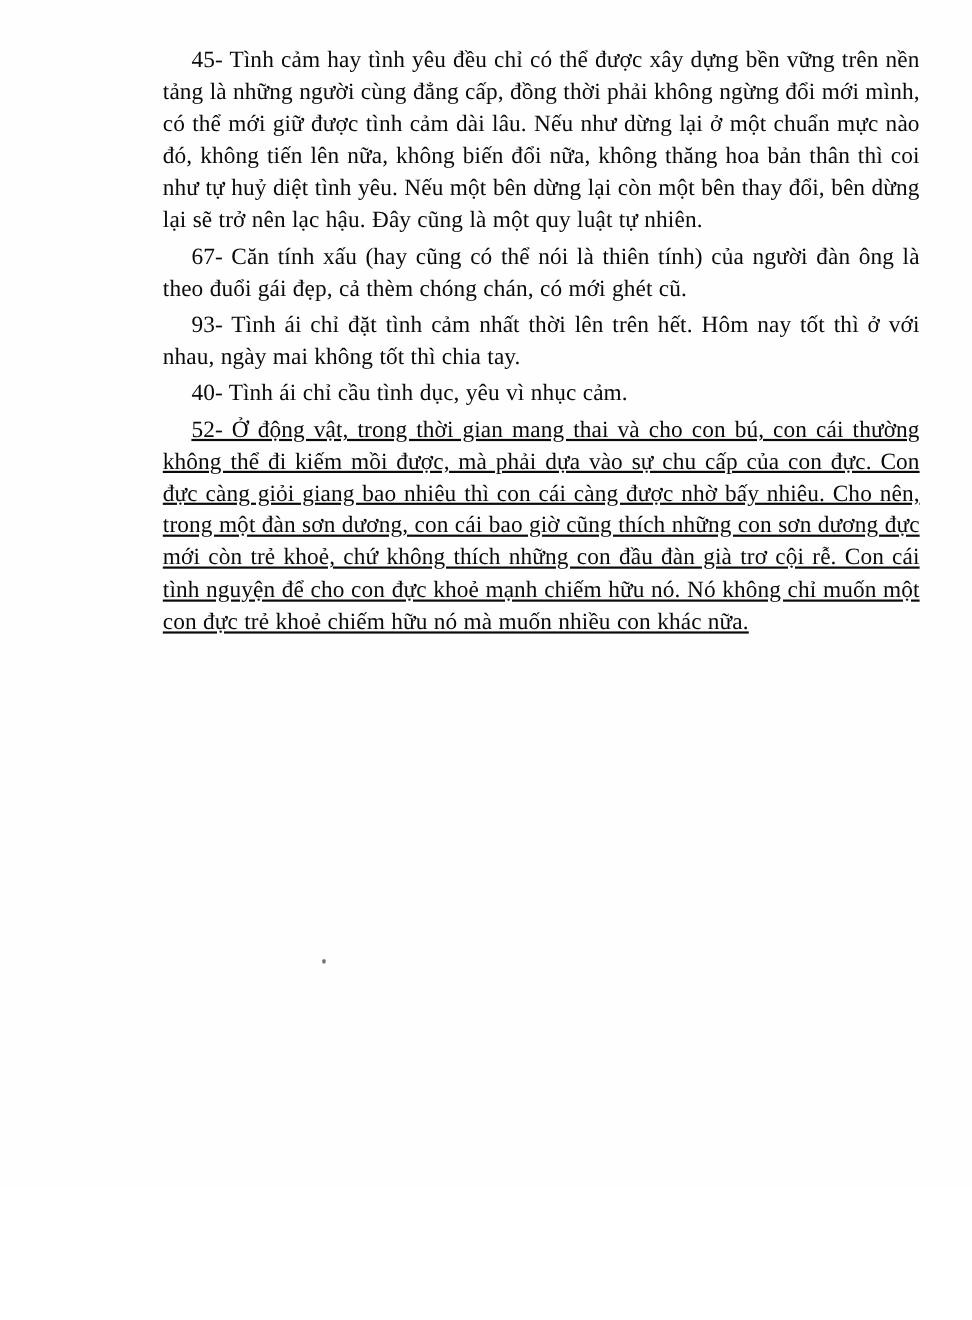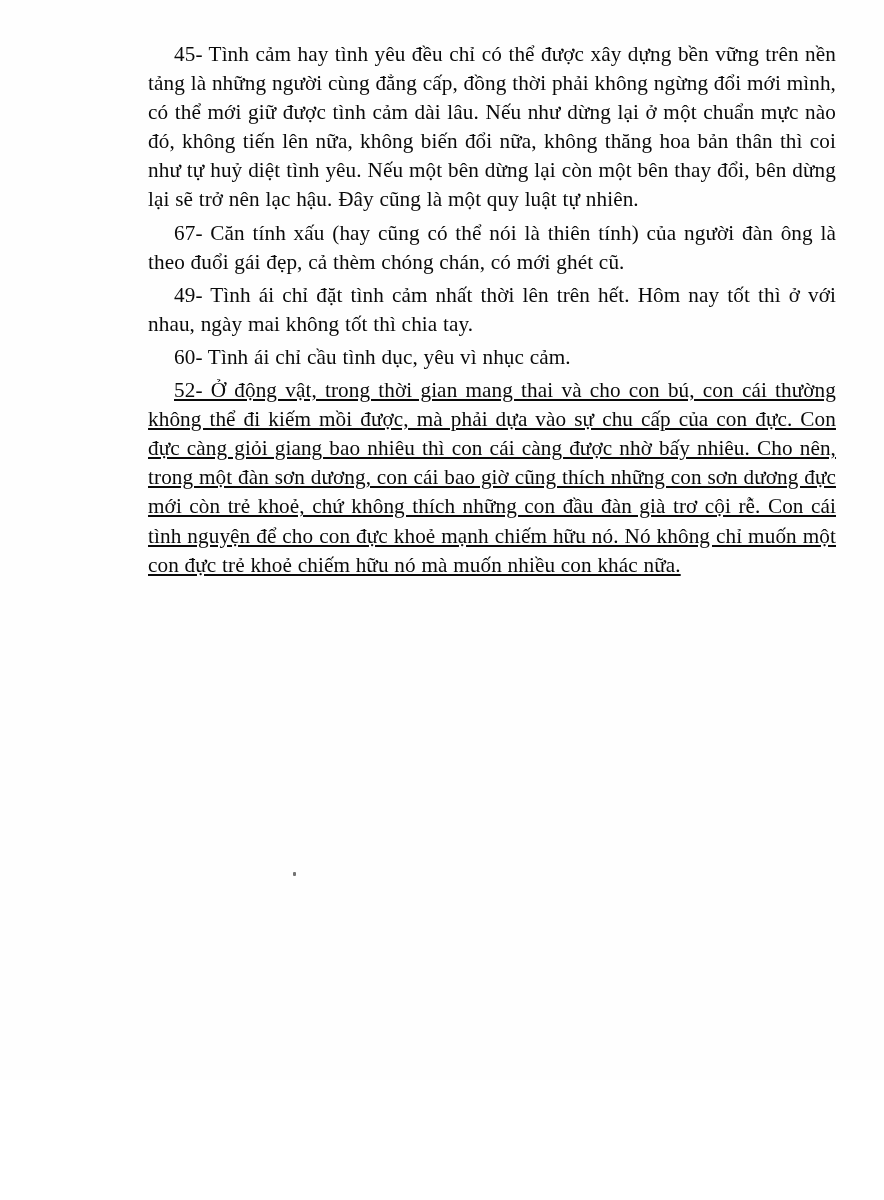--- a/index.html
+++ b/index.html
@@ -60,22 +60,22 @@
   }
 </style>
 </head>
 <body>
 
 <div class="page">
 
   <div class="text-column">
     <p class="para">45- Tình cảm hay tình yêu đều chỉ có thể được xây dựng bền vững trên nền tảng là những người cùng đẳng cấp, đồng thời phải không ngừng đổi mới mình, có thể mới giữ được tình cảm dài lâu. Nếu như dừng lại ở một chuẩn mực nào đó, không tiến lên nữa, không biến đổi nữa, không thăng hoa bản thân thì coi như tự huỷ diệt tình yêu. Nếu một bên dừng lại còn một bên thay đổi, bên dừng lại sẽ trở nên lạc hậu. Đây cũng là một quy luật tự nhiên.</p>
     <p class="para">67- Căn tính xấu (hay cũng có thể nói là thiên tính) của người đàn ông là theo đuổi gái đẹp, cả thèm chóng chán, có mới ghét cũ.</p>
-    <p class="para">49- Tình ái chỉ đặt tình cảm nhất thời lên trên hết. Hôm nay tốt thì ở với nhau, ngày mai không tốt thì chia tay.</p>
-    <p class="para">60- Tình ái chỉ cầu tình dục, yêu vì nhục cảm.</p>
+    <p class="para">93- Tình ái chỉ đặt tình cảm nhất thời lên trên hết. Hôm nay tốt thì ở với nhau, ngày mai không tốt thì chia tay.</p>
+    <p class="para">40- Tình ái chỉ cầu tình dục, yêu vì nhục cảm.</p>
     <p class="para">52- Ở động vật, trong thời gian mang thai và cho con bú, con cái thường không thể đi kiếm mồi được, mà phải dựa vào sự chu cấp của con đực. Con đực càng giỏi giang bao nhiêu thì con cái càng được nhờ bấy nhiêu. Cho nên, trong một đàn sơn dương, con cái bao giờ cũng thích những con sơn dương đực mới còn trẻ khoẻ, chứ không thích những con đầu đàn già trơ cội rễ. Con cái tình nguyện để cho con đực khoẻ mạnh chiếm hữu nó. Nó không chỉ muốn một con đực trẻ khoẻ chiếm hữu nó mà muốn nhiều con khác nữa.</p>
   </div>
 
   <div class="speck"></div>
 
   <div class="folio">474</div>
 
 </div>
 
 </body></html>

